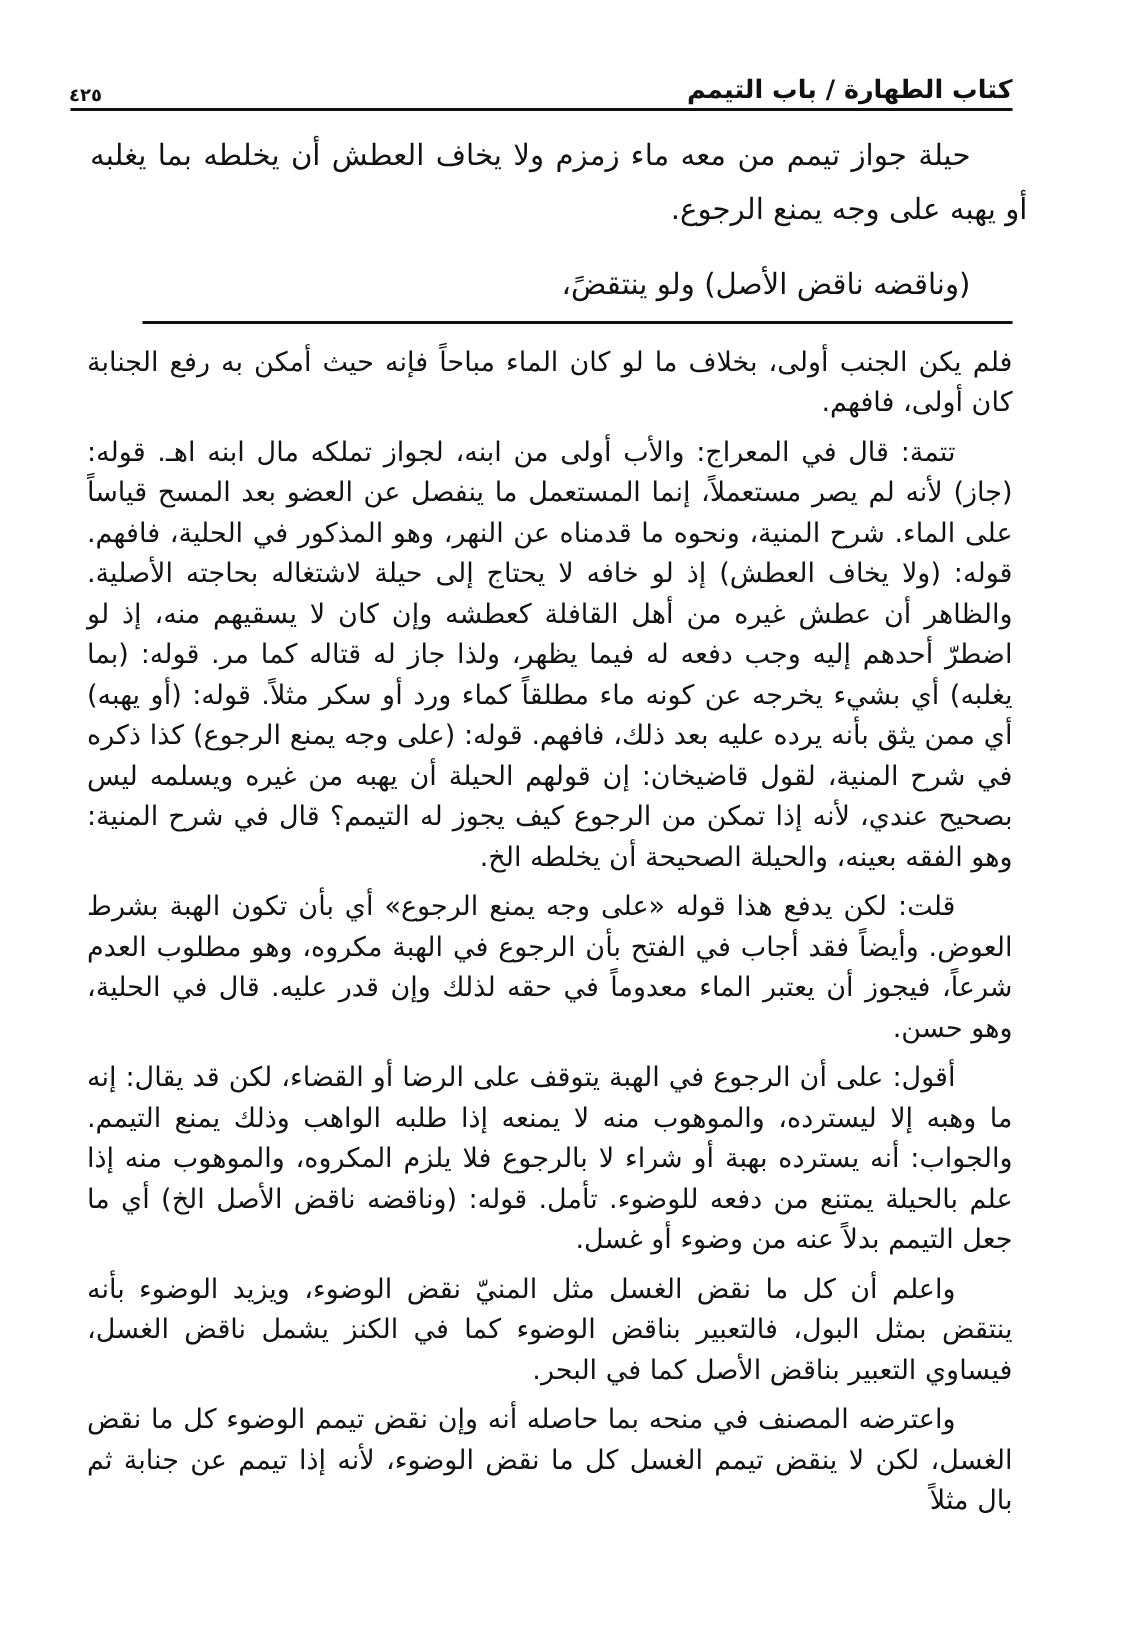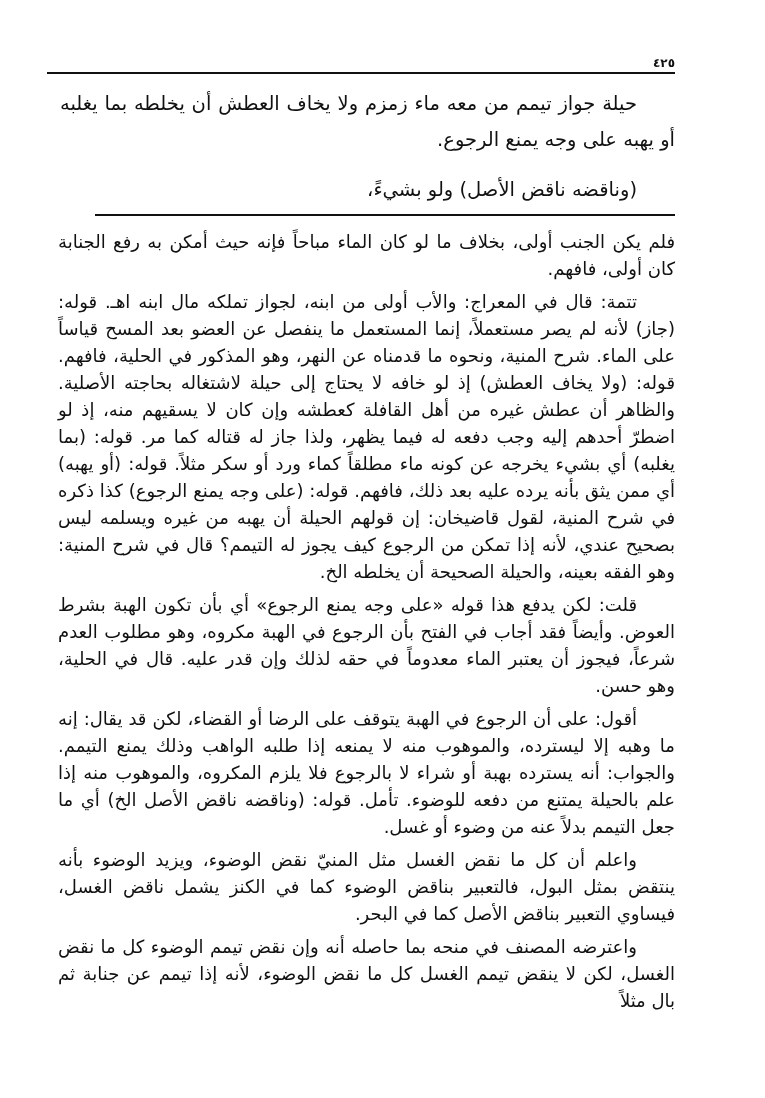--- a/index.html
+++ b/index.html
@@ -40,21 +40,21 @@
     position: absolute;
     left: 47px;
     right: 90px;
     top: 72px;
     height: 0;
     border-top: 2px solid #111;
   }
   .main-text {
     position: absolute;
     left: 60px;
-    right: 90px;
+    right: 80px;
     top: 86px;
     font-size: 19.5px;
     line-height: 36px;
     text-align: justify;
     text-align-last: right;
   }
   .main-text p { margin: 0; text-indent: 38px; }
   .main-text .matn-line {
     margin-top: 14px;
     text-indent: 38px;
@@ -83,27 +83,28 @@
   }
   .footnotes p.indented { text-indent: 38px; }
   .b { font-weight: normal; }
 </style>
 </head>
 <body>
 
 <div class="page">
 
   <div class="running-header">
+    <span class="header-title">كتاب الطهارة / باب التيمم</span>
     <span class="page-number">٤٢٥</span>
   </div>
   <div class="header-rule"></div>
 
   <div class="main-text">
     <p>حيلة جواز تيمم من معه ماء زمزم ولا يخاف العطش أن يخلطه بما يغلبه أو يهبه على وجه يمنع الرجوع.</p>
-    <p class="matn-line"><span class="b">(وناقضه ناقض الأصل)</span><span> ولو بشيءً،</span></p>
+    <p class="matn-line"><span class="b">(وناقضه ناقض الأصل)</span><span> ولو ينتقضً،</span></p>
   </div>
 
   <div class="divider"></div>
 
   <div class="footnotes" id="footnotes">
       <p><span>فلم يكن الجنب أولى، بخلاف ما لو كان الماء مباحاً فإنه حيث أمكن به رفع الجنابة كان أولى، فافهم.</span></p>
       <p class="indented"><span class="b">تتمة:</span><span> قال في المعراج: والأب أولى من ابنه، لجواز تملكه مال ابنه اهـ. قوله: </span><span class="b">(جاز)</span><span> لأنه لم يصر مستعملاً، إنما المستعمل ما ينفصل عن العضو بعد المسح قياساً على الماء. شرح المنية، ونحوه ما قدمناه عن النهر، وهو المذكور في الحلية، فافهم. قوله: </span><span class="b">(ولا يخاف العطش)</span><span> إذ لو خافه لا يحتاج إلى حيلة لاشتغاله بحاجته الأصلية. والظاهر أن عطش غيره من أهل القافلة كعطشه وإن كان لا يسقيهم منه، إذ لو اضطرّ أحدهم إليه وجب دفعه له فيما يظهر، ولذا جاز له قتاله كما مر. قوله: </span><span class="b">(بما يغلبه)</span><span> أي بشيء يخرجه عن كونه ماء مطلقاً كماء ورد أو سكر مثلاً. قوله: </span><span class="b">(أو يهبه)</span><span> أي ممن يثق بأنه يرده عليه بعد ذلك، فافهم. قوله: </span><span class="b">(على وجه يمنع الرجوع)</span><span> كذا ذكره في شرح المنية، لقول قاضيخان: إن قولهم الحيلة أن يهبه من غيره ويسلمه ليس بصحيح عندي، لأنه إذا تمكن من الرجوع كيف يجوز له التيمم؟ قال في شرح المنية: وهو الفقه بعينه، والحيلة الصحيحة أن يخلطه الخ.</span></p>
       <p class="indented"><span class="b">قلت:</span><span> لكن يدفع هذا قوله «على وجه يمنع الرجوع» أي بأن تكون الهبة بشرط العوض. وأيضاً فقد أجاب في الفتح بأن الرجوع في الهبة مكروه، وهو مطلوب العدم شرعاً، فيجوز أن يعتبر الماء معدوماً في حقه لذلك وإن قدر عليه. قال في الحلية، وهو حسن.</span></p>
       <p class="indented"><span class="b">أقول:</span><span> على أن الرجوع في الهبة يتوقف على الرضا أو القضاء، لكن قد يقال: إنه ما وهبه إلا ليسترده، والموهوب منه لا يمنعه إذا طلبه الواهب وذلك يمنع التيمم. والجواب: أنه يسترده بهبة أو شراء لا بالرجوع فلا يلزم المكروه، والموهوب منه إذا علم بالحيلة يمتنع من دفعه للوضوء. تأمل. قوله: </span><span class="b">(وناقضه ناقض الأصل الخ)</span><span> أي ما جعل التيمم بدلاً عنه من وضوء أو غسل.</span></p>
       <p class="indented"><span>واعلم أن كل ما نقض الغسل مثل المنيّ نقض الوضوء، ويزيد الوضوء بأنه ينتقض بمثل البول، فالتعبير بناقض الوضوء كما في الكنز يشمل ناقض الغسل، فيساوي التعبير بناقض الأصل كما في البحر.</span></p>

